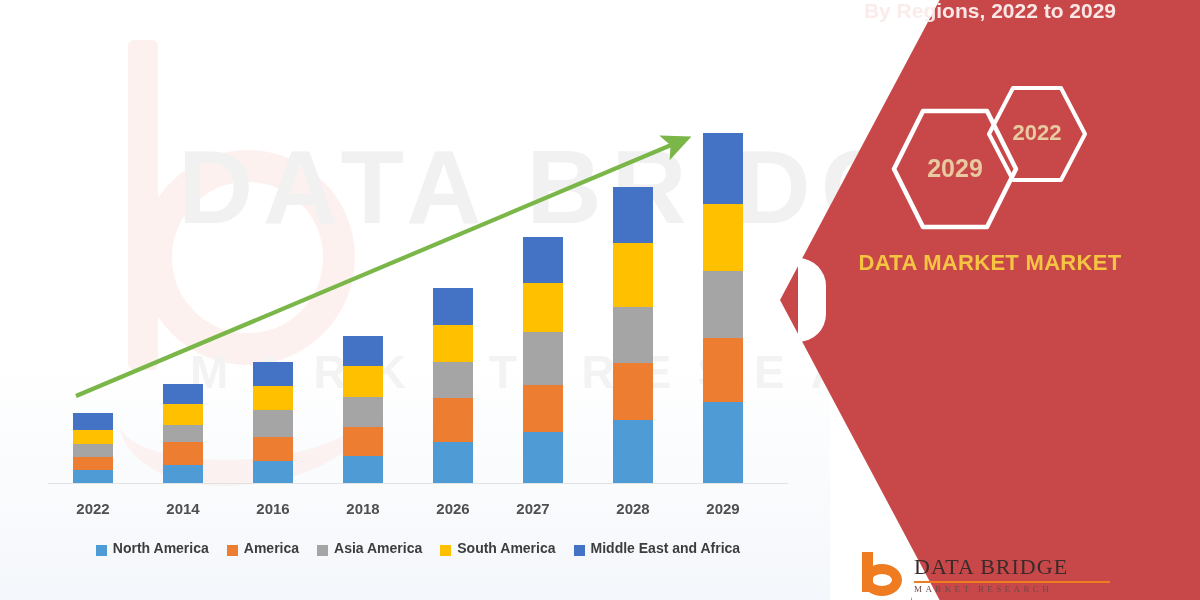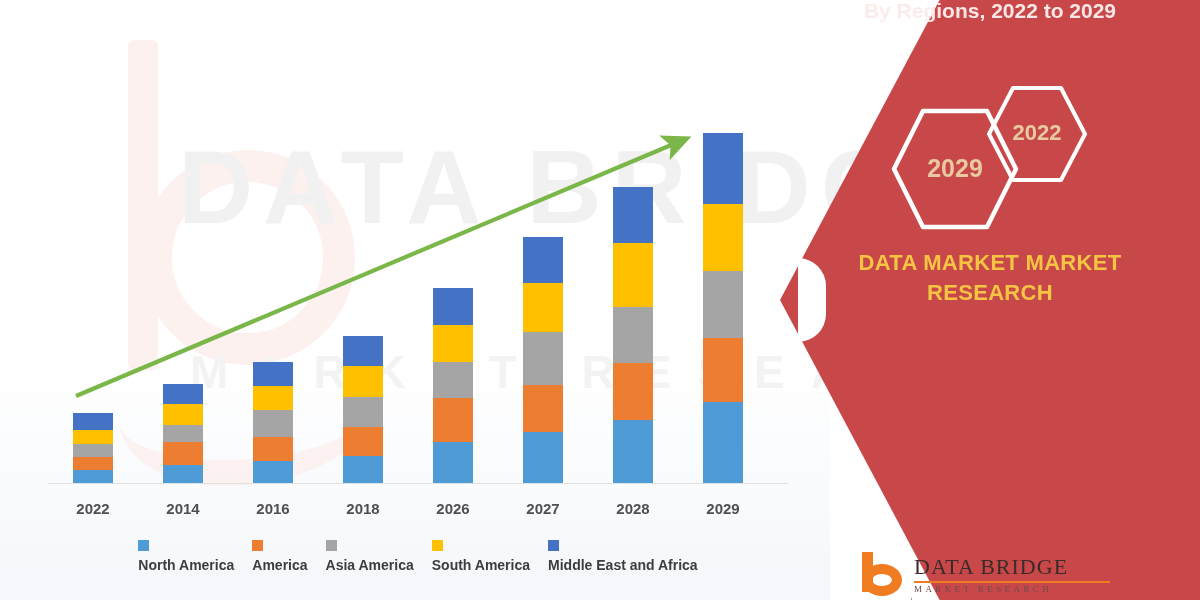--- a/index.html
+++ b/index.html
@@ -67,21 +67,21 @@
 
   .bar{position:absolute;bottom:117px;width:40px;}
   .seg{width:100%;display:block;}
   .xlabel{position:absolute;top:500px;width:90px;text-align:center;color:#4f4f4f;
     font-size:15px;font-weight:700;}
 
   .arrow{position:absolute;left:0;top:0;width:820px;height:600px;pointer-events:none;}
 
   .legend{position:absolute;left:48px;top:540px;width:740px;display:flex;
     justify-content:center;align-items:center;gap:18px;}
-  .lg{display:flex;align-items:flex-start;gap:6px;flex-direction:column;}
+  .lg{display:flex;align-items:flex-end;gap:6px;}
   .lg .sw{width:11px;height:11px;display:inline-block;}
   .lg .lb{color:#3d3d3d;font-size:14px;font-weight:700;}
 </style>
 </head>
 <body>
 
 <div id="stage">
 
   <div class="bg-wash"></div>
 
@@ -154,21 +154,21 @@
           <div class="seg" title="Europe 2029" style="height: 64.05px; background: rgb(237, 125, 49);"></div>
           <div class="seg" title="North America 2029" style="height: 80.85px; background: rgb(78, 155, 213);"></div>
         </div>
       </div>
     <div id="xlabels">
         <div class="xlabel" style="left: 48px;">2022</div>
         <div class="xlabel" style="left: 138px;">2014</div>
         <div class="xlabel" style="left: 228px;">2016</div>
         <div class="xlabel" style="left: 318px;">2018</div>
         <div class="xlabel" style="left: 408px;">2026</div>
-        <div class="xlabel" style="left: 498px;">2027</div>
+        <div class="xlabel" style="left: 488px;">2027</div>
         <div class="xlabel" style="left: 588px;">2028</div>
         <div class="xlabel" style="left: 678px;">2029</div>
       </div>
 
     <svg class="arrow" viewBox="0 0 820 600">
       <defs>
         <marker id="ah" markerWidth="7" markerHeight="7" refX="3" refY="3.2" orient="auto">
           <path d="M0,0 L7,3.2 L0,6.4 L1.6,3.2 Z" fill="#7ab648"></path>
         </marker>
       </defs>
@@ -216,21 +216,20 @@
     <div class="hex hex-small">
       <svg width="104" height="100" viewBox="0 0 104 100">
         <polygon points="28,4 76,4 100,50 76,96 28,96 4,50" fill="none" stroke="#ffffff" stroke-width="4" stroke-linejoin="round"></polygon>
       </svg>
       <div class="yr">2022</div>
     </div>
   </div>
 
   <div class="brand">
     <span>DATA MARKET MARKET</span><br>
-    <span>RESEARCH</span>
   </div>
 
   <div class="logo">
     <div class="mark">
       <div class="s"></div>
         <div class="o"></div>
         <div class="sw"></div>
     </div>
     <div class="txt">DATA BRIDGE</div>
     <div class="rule"></div>

